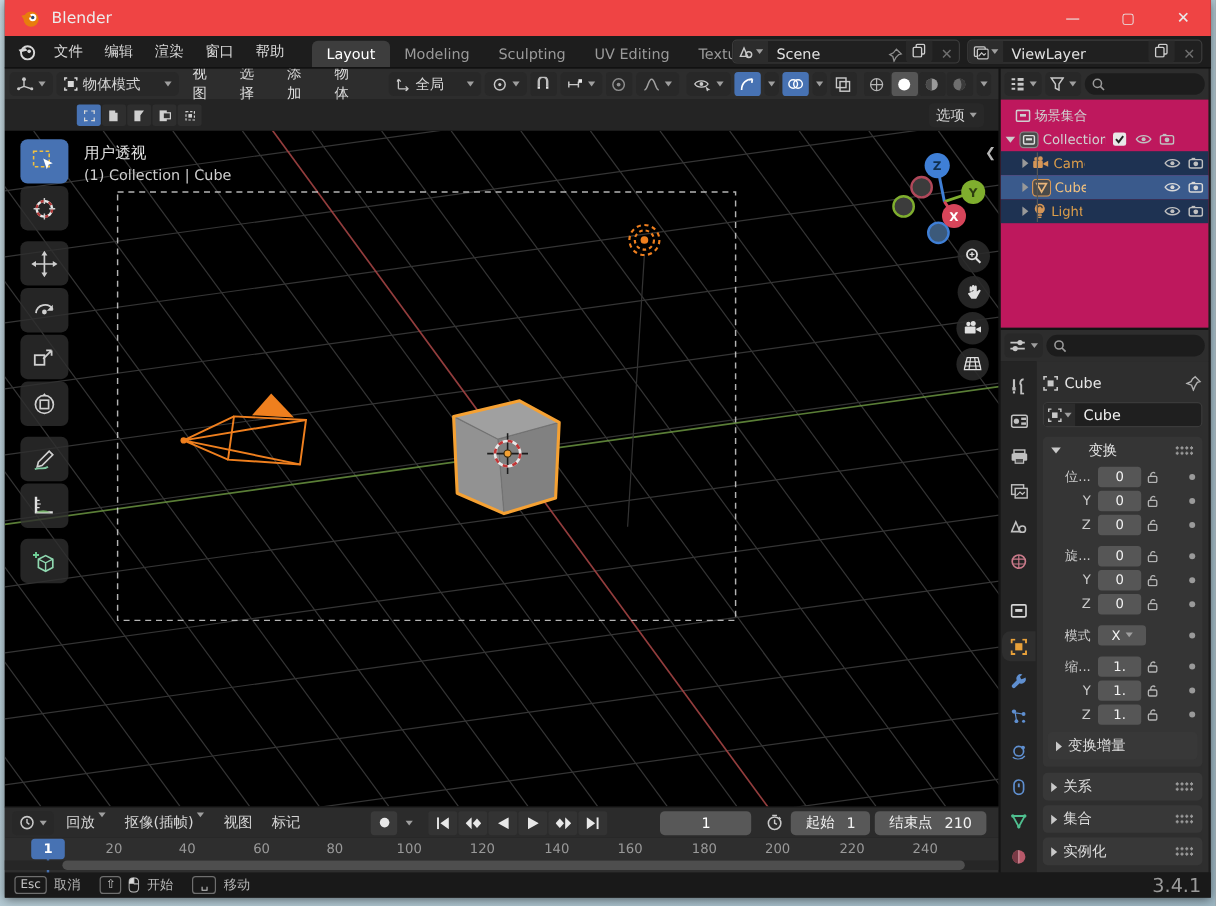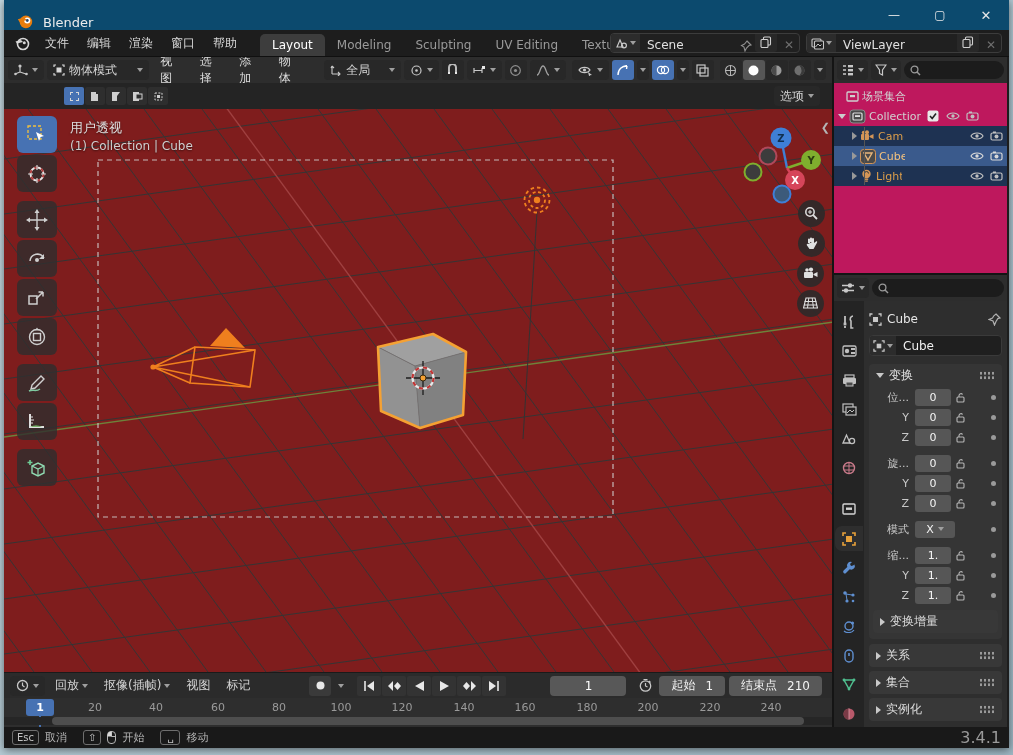--- a/index.html
+++ b/index.html
@@ -1,20 +1,20 @@
 <!DOCTYPE html>
 <html><head>
 <meta charset="utf-8">
 <style>
 *{box-sizing:border-box;margin:0;padding:0}
 html,body{width:1013px;height:755px;overflow:hidden}
 body{font-family:"DejaVu Sans","Liberation Sans",sans-serif;background:linear-gradient(135deg,#c5d8e0,#9db6c2);position:relative;color:#d0d0d0}
 .window{position:absolute;left:4px;top:0;width:1005px;height:748px;background:#1d1d1d;box-shadow:0 2px 8px rgba(0,0,0,.5);display:flex;flex-direction:column}
 
-.titlebar{height:30px;background:#0c4a6e;display:flex;align-items:flex-end;color:#ececec;font-size:13px;flex:none}
+.titlebar{height:30px;background:#ef4444;display:flex;align-items:center;color:#ececec;font-size:13px;flex:none}
 .titlebar .logo{width:18px;height:18px;margin:0 9px 0 12px}
 .wbtn{width:46px;height:30px;display:flex;align-items:center;justify-content:center;color:#e8e8e8;font-size:12px}
 .wbtn.close{font-size:13px}
 .spacer{flex:1}
 
 .topbar{height:27px;background:#1d1d1d;display:flex;align-items:center;border-bottom:1px solid #101010;flex:none;position:relative}
 .menu-item{color:#d8d8d8;font-size:12px;padding:0 9px;height:100%;display:flex;align-items:center}
 .tabs{display:flex;align-items:flex-end;height:100%;margin-left:14px;max-width:372px;overflow:hidden}
 .tab{padding:4px 12px;font-size:12px;color:#9a9a9a;white-space:nowrap}
 .tab.active{background:#3d3d3d;color:#fff;border-radius:5px 5px 0 0}
@@ -29,32 +29,32 @@
 .leftcol{width:830px;border-right:2px solid #141414;display:flex;flex-direction:column}
 .rightcol{width:173px;display:flex;flex-direction:column;background:#262626}
 .vheader{height:26px;background:#2d2d2d;display:flex;align-items:center;padding:0 4px;gap:3px;flex:none}
 .vheader .mtext{padding:0 8px;font-size:12px;color:#dcdcdc}
 .tsettings{height:26px;background:#242424;display:flex;align-items:center;padding:0 8px;flex:none}
 .selmode{display:flex;gap:1px;margin-left:52px}
 .smbtn{width:20px;height:18px;background:#2e2e2e;border-radius:2px;display:flex;align-items:center;justify-content:center}
 .smbtn.active{background:#4772b3}
 .dashsq{width:9px;height:9px;border:1px dashed #d8d8d8}
 
-.viewport{height:563px;position:relative;background:#7f1d1d;overflow:hidden;flex:none}
+.viewport{height:563px;position:relative;background:#000000;overflow:hidden;flex:none}
 .ovl1{position:absolute;left:66px;top:10px;font-size:13px;color:#e0e0e0;text-shadow:0 1px 2px #0008}
 .ovl2{position:absolute;left:66px;top:30px;font-size:12px;color:#cfcfcf;text-shadow:0 1px 2px #0008}
 .toolcol{position:absolute;left:13px;top:7px;display:flex;flex-direction:column;gap:2px}
 .tbtn{width:40px;height:37px;background:#2e2e2ecc;border-radius:6px;display:flex;align-items:center;justify-content:center}
 .tbtn.active{background:#4772b3}
 .tgap{height:5px}
 .navbtn{position:absolute;width:27px;height:27px;border-radius:50%;background:#2a2a2ae0;display:flex;align-items:center;justify-content:center}
 .collapse{position:absolute;right:2px;top:12px;color:#b5b5b5;font-size:11px}
 
 .tlheader{height:26px;background:#2b2b2b;display:flex;align-items:center;padding:0 6px;gap:4px;font-size:12px;flex:none;border-top:1px solid #1a1a1a}
-.tlmenu{color:#d6d6d6;display:flex;align-items:center;gap:3px;padding:0 6px}
+.tlmenu{color:#d6d6d6;display:flex;align-items:flex-start;gap:3px;padding:0 6px}
 .playgrp{display:flex;gap:1px;margin-left:6px}
 .pbtn{width:24px;height:20px;background:#333;border-radius:2px;display:flex;align-items:center;justify-content:center}
 .framefield{width:76px;height:20px;background:#585858;border-radius:4px;display:flex;align-items:center;justify-content:center;color:#fff;font-size:12px}
 .rangepill{height:20px;background:#585858;border-radius:4px;display:flex;align-items:center;gap:10px;padding:0 12px;color:#f2f2f2;font-size:12px}
 .tlruler{height:29px;background:#2e2e2e;position:relative;flex:none}
 .rnum{position:absolute;top:3px;width:34px;text-align:center;font-size:11px;color:#9a9a9a}
 .cfbadge{position:absolute;left:22px;top:1px;width:28px;height:17px;background:#4772b3;border-radius:3px;color:#fff;font-size:11px;display:flex;align-items:center;justify-content:center;font-weight:bold}
 .playline{position:absolute;left:35px;top:18px;width:2px;height:11px;background:#4772b3}
 .scrolltrack{position:absolute;left:0;right:0;bottom:2px;height:8px;background:#262626}
 .scrollthumb{position:absolute;left:48px;width:752px;height:8px;background:#4e4e4e;border-radius:4px}
@@ -77,21 +77,21 @@
 .ptab{width:28px;height:26px;display:flex;align-items:center;justify-content:center;border-radius:7px 0 0 7px}
 .ptab.active{background:#2e2e2e}
 .pgap{height:8px}
 .pcontent{flex:1;background:#2e2e2e;padding:6px 5px 0 5px;font-size:11px;overflow:hidden}
 .brow{display:flex;align-items:center;gap:5px;height:24px;color:#e6e6e6;font-size:12px}
 .dbrow{margin:4px 0 8px 0}
 .dbpill{display:flex;align-items:center;background:#1f1f1f;border:1px solid #3a3a3a;border-radius:4px;height:21px;overflow:hidden}
 .dbpill .seg{background:#2c2c2c;height:100%;display:flex;align-items:center;padding:0 3px;gap:2px}
 .dbpill .nm{padding:0 7px;color:#f0f0f0;font-size:12px}
 .panel{background:#353535;border-radius:4px;margin-bottom:5px;padding-bottom:6px}
-.phead{height:23px;display:flex;align-items:center;gap:5px;padding:0 7px;color:#e3e3e3;font-size:12px}
+.phead{height:23px;display:flex;align-items:center;gap:23px;padding:0 7px;color:#e3e3e3;font-size:12px}
 .drag{width:16px;height:9px;background-image:radial-gradient(#9a9a9a 1px,transparent 1.2px);background-size:4px 4.5px;margin-left:auto}
 .frow{display:flex;align-items:center;height:20px;padding-right:6px}
 .flabel{width:46px;text-align:right;color:#c9c9c9;padding-right:6px;white-space:nowrap;overflow:hidden}
 .fval{width:36px;height:17px;background:#565656;border-radius:3px;color:#f4f4f4;display:flex;align-items:center;justify-content:center;font-size:11px}
 .flock{width:18px;display:flex;justify-content:center}
 .fdot{width:5px;height:5px;border-radius:50%;background:#9a9a9a;margin-left:auto}
 .fgap{height:6px}
 .section{background:#383838;border-radius:4px;height:23px;display:flex;align-items:center;gap:5px;padding:0 7px;margin-bottom:4px;color:#dedede;font-size:12px}
 .arrow-r{width:0;height:0;border-top:4px solid transparent;border-bottom:4px solid transparent;border-left:5px solid #c9c9c9}
 .arrow-d{width:0;height:0;border-left:4px solid transparent;border-right:4px solid transparent;border-top:5px solid #c9c9c9}

